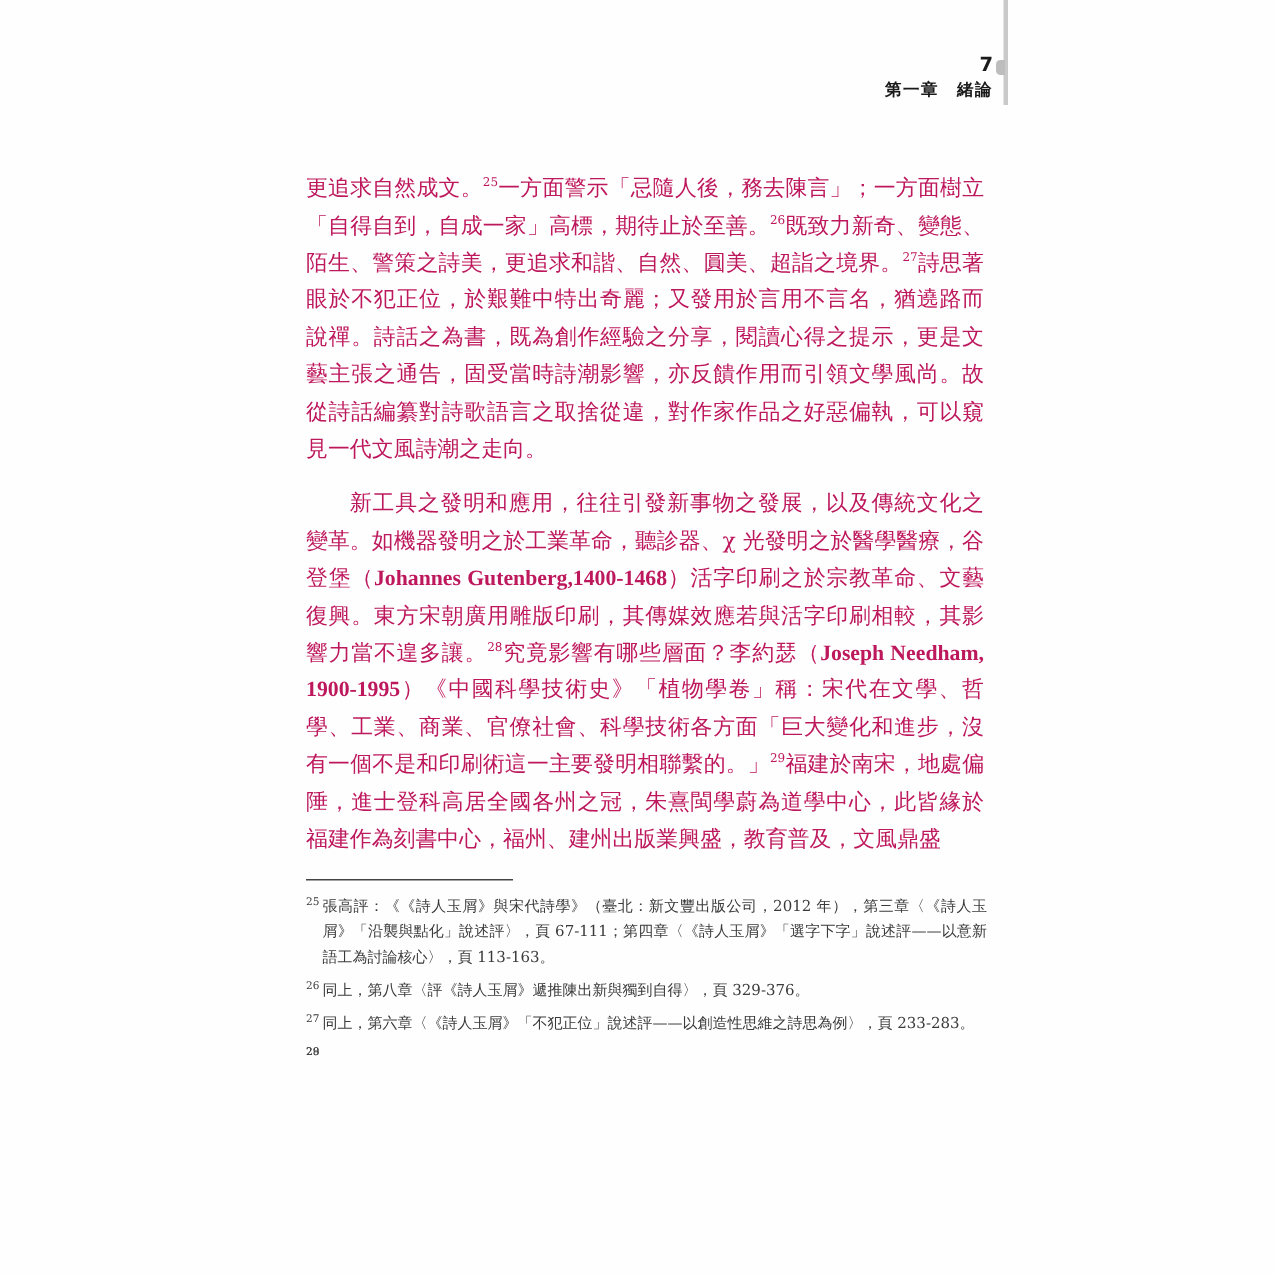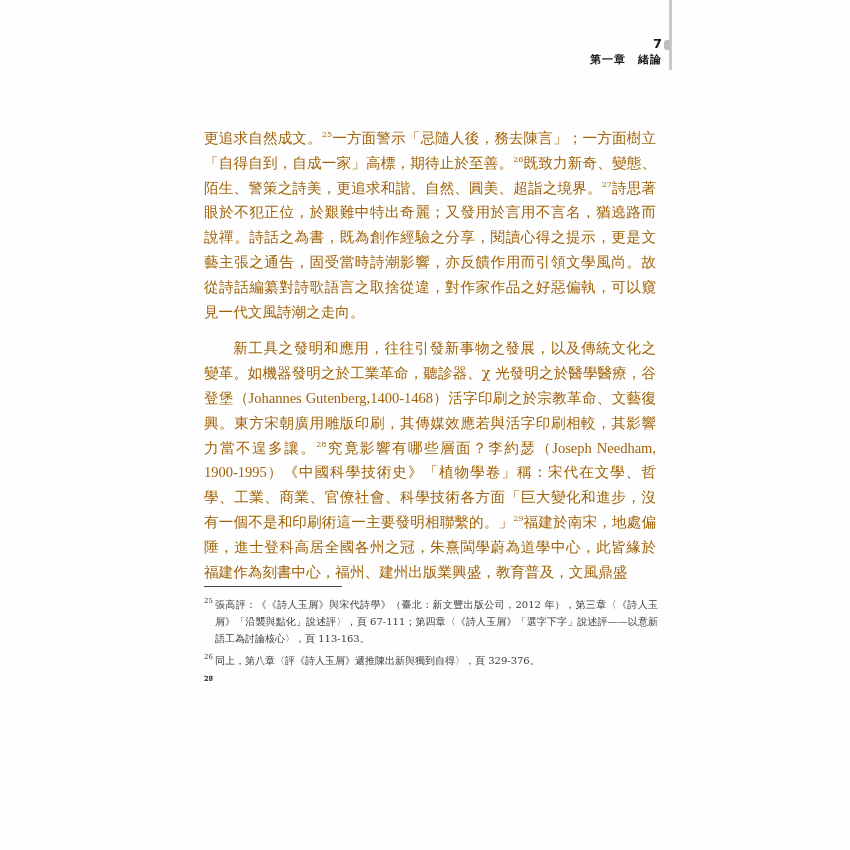--- a/index.html
+++ b/index.html
@@ -54,41 +54,41 @@
     .running-head {
       font-size: 11px;
       font-weight: bold;
       line-height: 16px;
       letter-spacing: 1px;
       word-spacing: 8px;
     }
     .body-text {
       position: absolute;
       left: 204px;
-      top: 126px;
+      top: 114px;
       width: 452px;
       font-size: 14.6px;
       line-height: 24.8px;
       text-align: justify;
-      color: #a16207;
+      color: #be185d;
     }
     .body-text p {
       margin: 0 0 12px 0;
     }
     .body-text p.indent {
       text-indent: 2em;
     }
     sup.fn-ref {
       font-size: 8px;
       vertical-align: super;
       line-height: 0;
     }
     .latin {
       font-family: "Liberation Serif", "DejaVu Serif", serif;
-      font-weight: normal;
+      font-weight: bold;
       font-size: 14.5px;
     }
     .footnote-rule {
       position: absolute;
       left: 204px;
       top: 586px;
       width: 138px;
       height: 1px;
       background: #444;
     }
@@ -129,17 +129,17 @@
   <div class="body-text" id="body-text">
       <p class=""><span>更追求自然成文。</span><sup class="fn-ref">25</sup><span>一方面警示「忌隨人後，務去陳言」；一方面樹立「自得自到，自成一家」高標，期待止於至善。</span><sup class="fn-ref">26</sup><span>既致力新奇、變態、陌生、警策之詩美，更追求和諧、自然、圓美、超詣之境界。</span><sup class="fn-ref">27</sup><span>詩思著眼於不犯正位，於艱難中特出奇麗；又發用於言用不言名，猶遶路而說禪。詩話之為書，既為創作經驗之分享，閱讀心得之提示，更是文藝主張之通告，固受當時詩潮影響，亦反饋作用而引領文學風尚。故從詩話編纂對詩歌語言之取捨從違，對作家作品之好惡偏執，可以窺見一代文風詩潮之走向。</span></p>
       <p class="indent"><span>新工具之發明和應用，往往引發新事物之發展，以及傳統文化之變革。如機器發明之於工業革命，聽診器、χ 光發明之於醫學醫療，谷登堡（</span><span class="latin">Johannes Gutenberg,1400-1468</span><span>）活字印刷之於宗教革命、文藝復興。東方宋朝廣用雕版印刷，其傳媒效應若與活字印刷相較，其影響力當不遑多讓。</span><sup class="fn-ref">28</sup><span>究竟影響有哪些層面？李約瑟（</span><span class="latin">Joseph Needham, 1900-1995</span><span>）《中國科學技術史》「植物學卷」稱：宋代在文學、哲學、工業、商業、官僚社會、科學技術各方面「巨大變化和進步，沒有一個不是和印刷術這一主要發明相聯繫的。」</span><sup class="fn-ref">29</sup><span>福建於南宋，地處偏陲，進士登科高居全國各州之冠，朱熹閩學蔚為道學中心，此皆緣於福建作為刻書中心，福州、建州出版業興盛，教育普及，文風鼎盛</span></p>
     </div>
 
   <div class="footnote-rule"></div>
 
   <div class="footnotes" id="footnotes">
       <div class="footnote"><span class="fn-num">25</span><span>張高評：《《詩人玉屑》與宋代詩學》（臺北：新文豐出版公司，2012 年），第三章〈《詩人玉屑》「沿襲與點化」說述評〉，頁 67-111；第四章〈《詩人玉屑》「選字下字」說述評——以意新語工為討論核心〉，頁 113-163。</span></div>
       <div class="footnote"><span class="fn-num">26</span><span>同上，第八章〈評《詩人玉屑》遞推陳出新與獨到自得〉，頁 329-376。</span></div>
-      <div class="footnote"><span class="fn-num">27</span></div>
+      <div class="footnote"><span class="fn-num">27</span><span>同上，第六章〈《詩人玉屑》「不犯正位」說述評——以創造性思維之詩思為例〉，頁 233-283。</span></div>
       <div class="footnote"><span class="fn-num">28</span></div>
       <div class="footnote"><span class="fn-num">29</span></div>
     </div>
 </div>
 
 </body></html>

